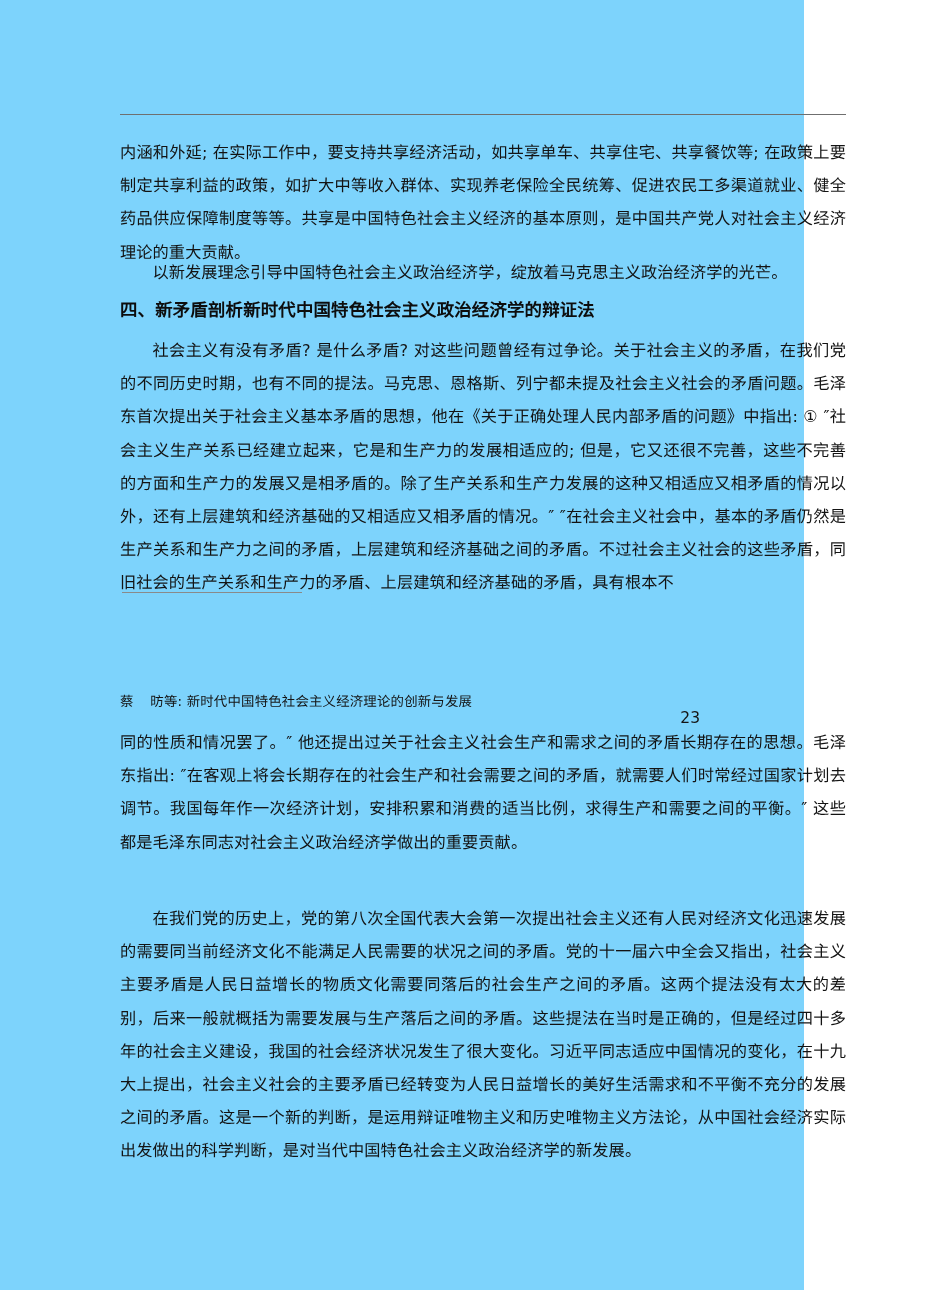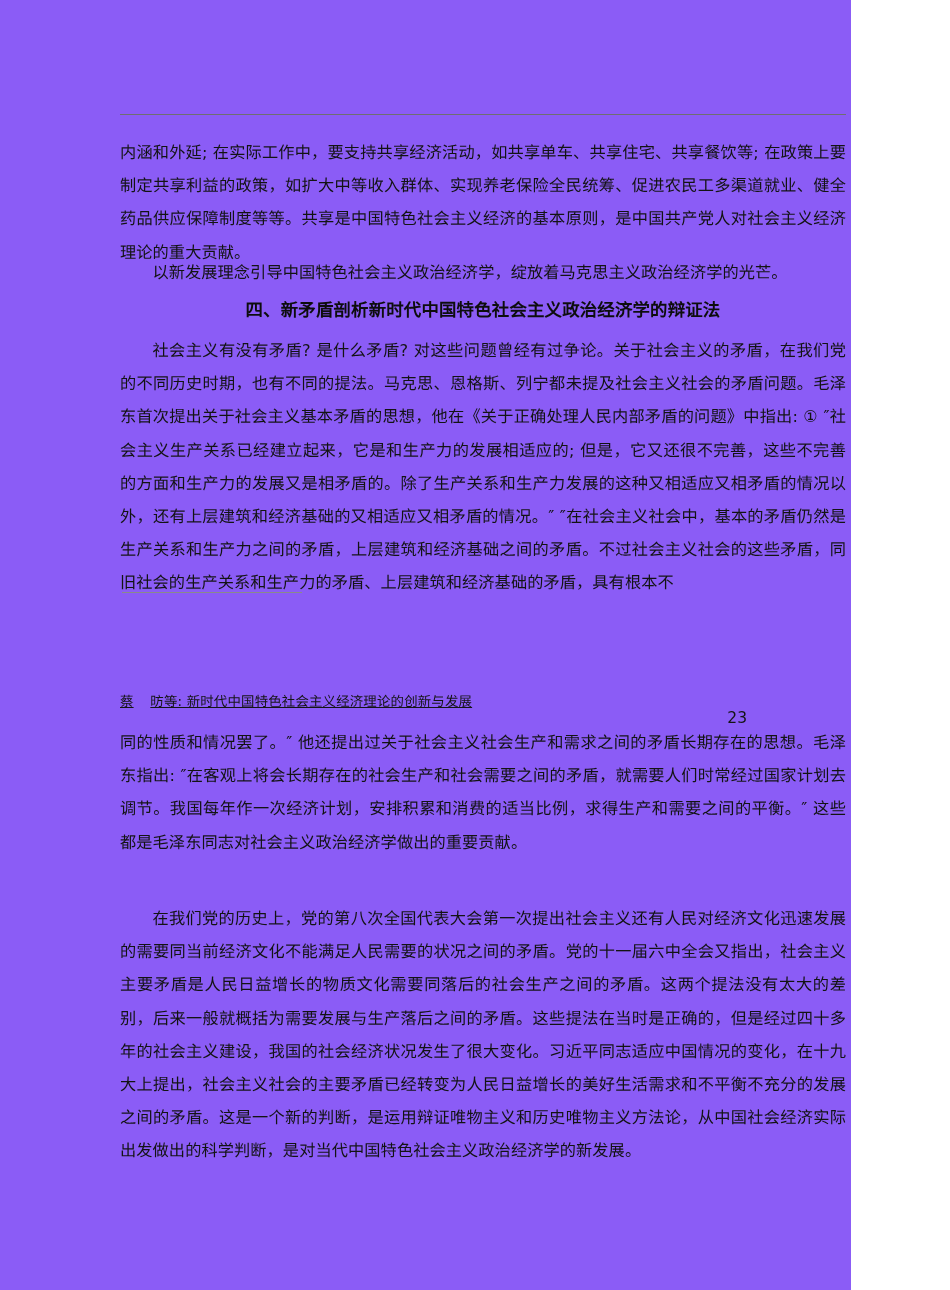--- a/index.html
+++ b/index.html
@@ -16,22 +16,21 @@
     color: #111111;
     overflow: hidden;
   }
 
   .page {
     position: absolute;
     left: 0;
     top: 0;
     width: 804px;
     height: 1290px;
-    background: #8b5cf6;
-    padding-left: 47px;
+    background: #7dd3fc;
   }
 
   
   .col {
     position: absolute;
     left: 120px;
     width: 726px;
   }
 
   
@@ -69,21 +68,20 @@
   }
 
   
   .section-heading {
     position: absolute;
     left: 120px;
     width: 726px;
     top: 296px;
     font-size: 17.4px;
     line-height: 28px;
-    text-align: center;
     font-weight: 600;
     color: #0d0d0d;
     letter-spacing: 0.2px;
   }
 
   
   .footnote {
     position: absolute;
     left: 142px;
     top: 632px;
@@ -111,21 +109,20 @@
   
   .running-header {
     position: absolute;
     left: 120px;
     top: 692px;
     width: 726px;
     font-size: 13.4px;
     line-height: 20px;
     color: #141414;
     letter-spacing: 0.2px;
-    text-decoration: underline;
   }
   .running-header .rh-gap {
     display: inline-block;
     width: 1.25em;
   }
 
   
   #block-upper   { top: 136px; }
   #block-lead    { top: 256px; }
   #block-intro   { top: 334px; }

